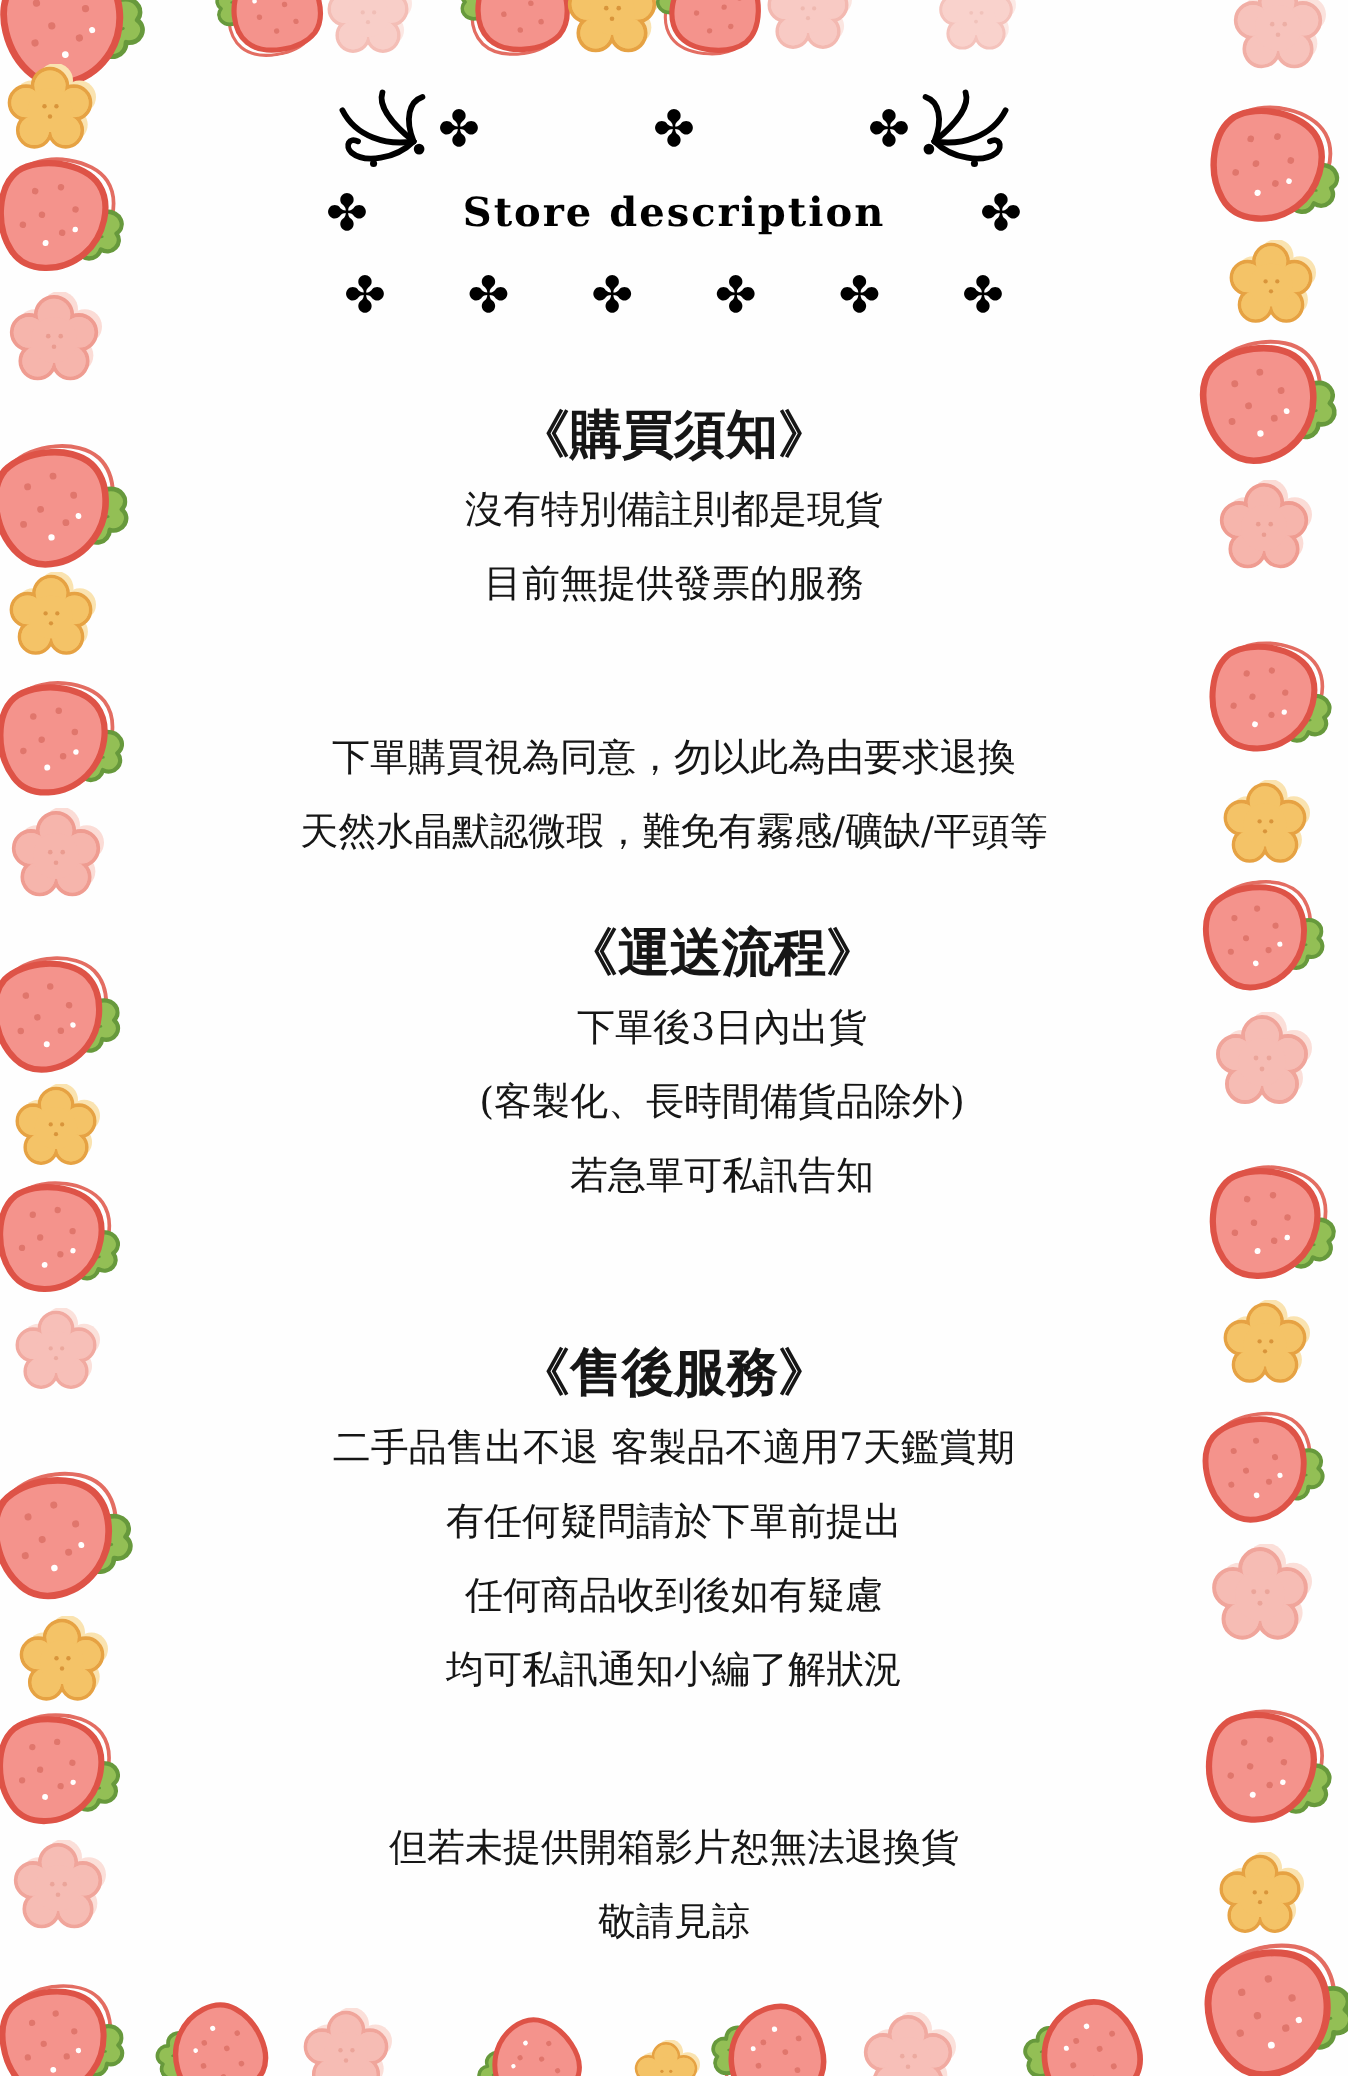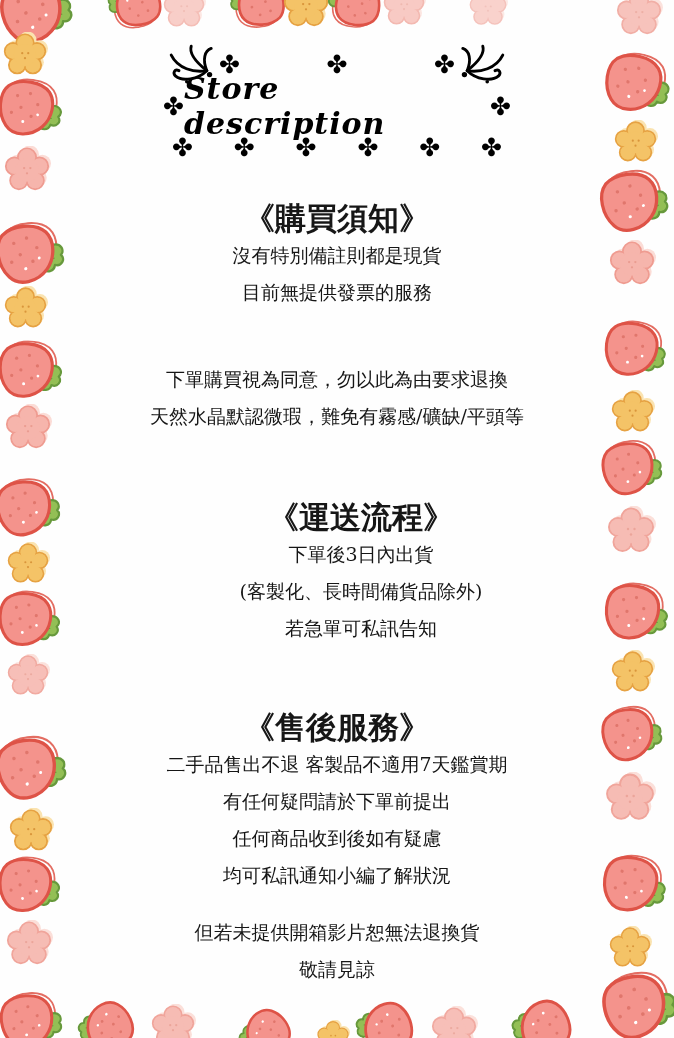--- a/index.html
+++ b/index.html
@@ -27,35 +27,34 @@
   #header{position:relative;margin:44px auto 0 auto;width:348px;z-index:3;}
   .orn-row{display:flex;align-items:center;justify-content:space-between;}
   .orn-row1{height:40px;}
   .orn-row2{height:40px;margin-top:2px;}
   .orn-row3{height:34px;margin-top:4px;width:330px;margin-left:auto;margin-right:auto;}
   .club{font-family:"DejaVu Sans","Liberation Sans",sans-serif;font-size:25px;line-height:1;color:#000;}
   .orn-group{display:flex;align-items:center;gap:4px;}
   .flourish{width:52px;height:40px;}
   .flourish.right{transform:scaleX(-1);}
   #store-title{
-    font-size:30px;font-weight:bold;letter-spacing:1px;color:#000;
+    font-size:20px;font-weight:bold;letter-spacing:1px;color:#000;
     font-family:"DejaVu Serif","Liberation Serif",serif;
-    font-style:italic;
   }
 
   
   #content{position:relative;z-index:2;text-align:center;width:100%;}
   .section{margin:0;}
-  .heading{font-size:31px;font-weight:bold;line-height:37px;}
+  .heading{font-size:26px;font-weight:bold;line-height:37px;}
   .line{font-size:19px;line-height:37px;white-space:nowrap;}
   #sec-notice{margin-top:36px;}
   #sec-crystal{margin-top:50px;}
-  #sec-shipping{margin-top:64px;padding-left:48px;}
+  #sec-shipping{margin-top:24px;padding-left:48px;}
   #sec-aftersale{margin-top:62px;}
-  #sec-final{margin-top:20px;}
+  #sec-final{margin-top:52px;}
 </style>
 </head>
 <body style="background: rgb(254, 254, 254);">
 
 <svg width="0" height="0" style="position:absolute" aria-hidden="true">
   <defs>
     <symbol id="sym-strawberry" viewBox="0 0 112 100">
       <path d="M22,16 C38,2 74,2 88,18 C100,32 98,58 84,74 C68,92 40,96 26,80 C10,62 8,30 22,16 Z" transform="translate(6,-4)" style="fill:none;stroke:var(--straw-outline);stroke-width:3;opacity:.85"></path>
       <g transform="rotate(10 92 60)">
         <path d="M92,38 C104,34 112,44 106,52 C114,58 108,70 98,68 C98,78 86,82 80,74 C72,78 64,70 68,62 C62,54 70,44 78,48 C80,40 86,36 92,38 Z" style="fill:var(--leaf-fill);stroke:var(--leaf-outline);stroke-width:3.5;stroke-linejoin:round"></path>

